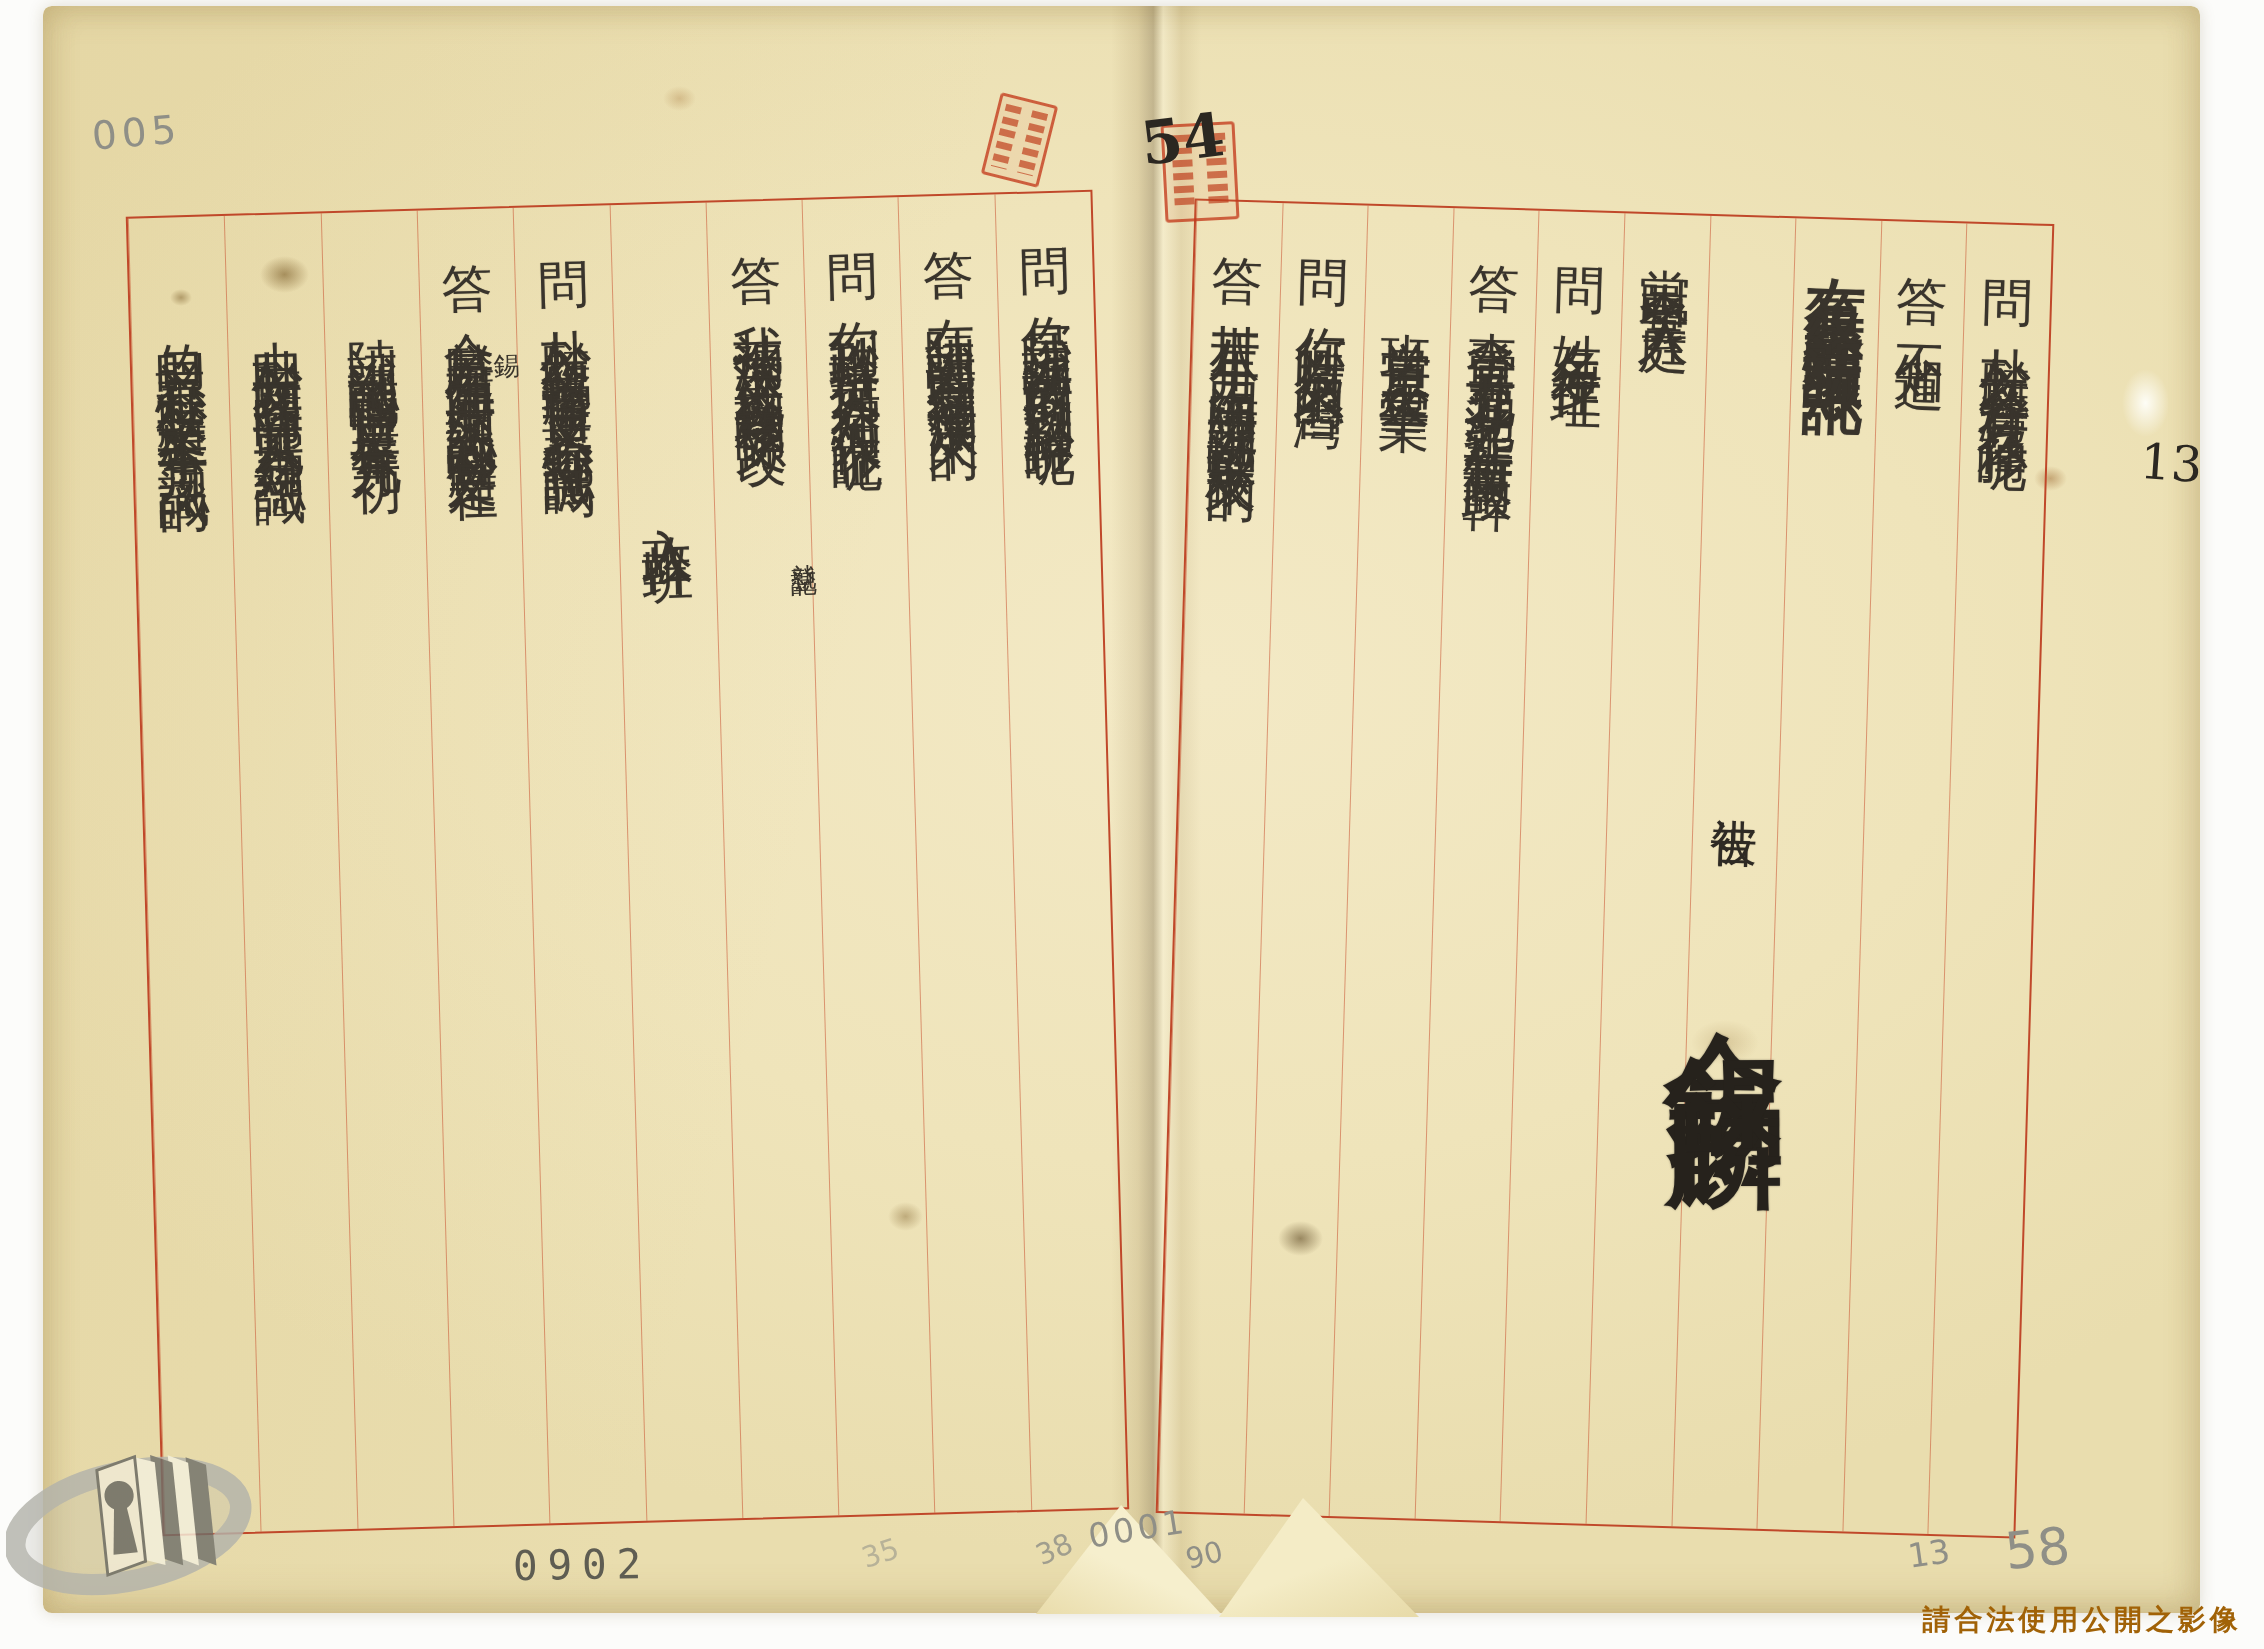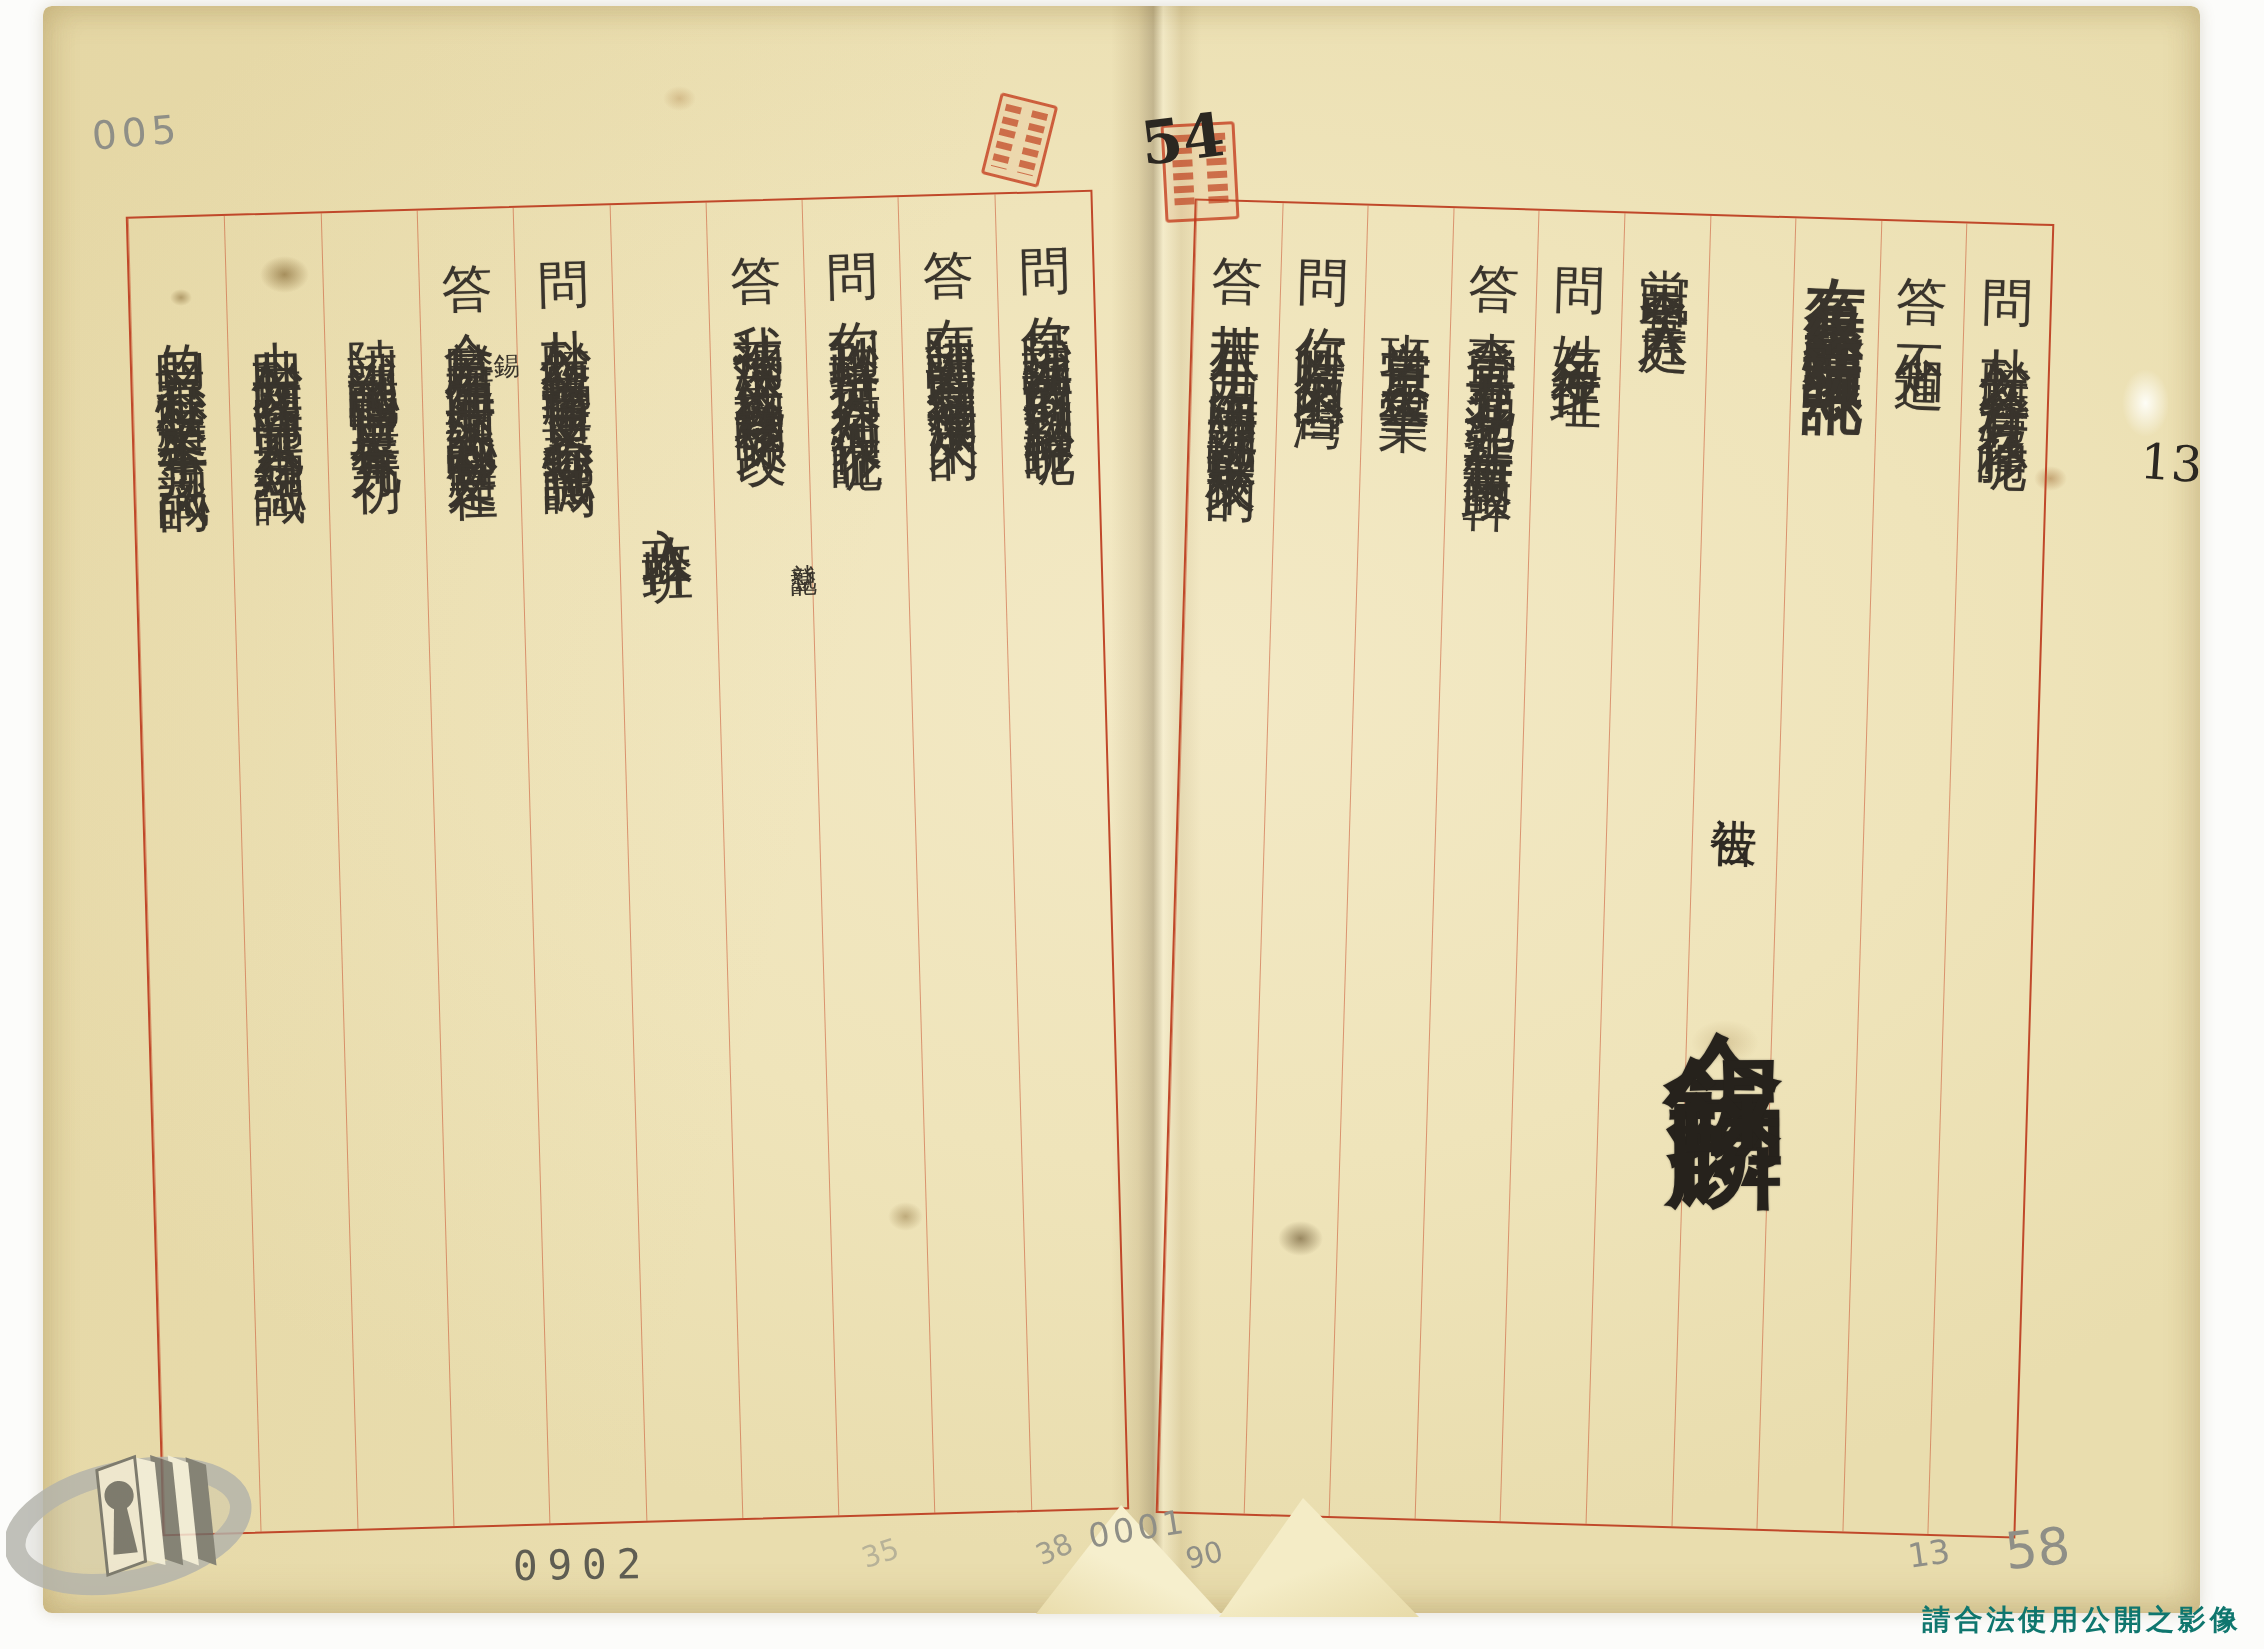--- a/index.html
+++ b/index.html
@@ -78,21 +78,21 @@
   .s3{left:845px;top:1196px;width:35px;height:29px;background:radial-gradient(closest-side,rgba(120,88,34,.40),rgba(120,88,34,0));}
   .s4{left:1235px;top:1215px;width:45px;height:35px;background:radial-gradient(closest-side,rgba(84,62,26,.55),rgba(84,62,26,0));}
   .s5{left:1991px;top:460px;width:33px;height:25px;background:radial-gradient(closest-side,rgba(150,96,40,.45),rgba(150,96,40,0));}
   .s6{left:1648px;top:1014px;width:68px;height:45px;background:radial-gradient(closest-side,rgba(140,104,46,.22),rgba(140,104,46,0));}
   .s7{left:620px;top:80px;width:33px;height:25px;background:radial-gradient(closest-side,rgba(160,110,50,.30),rgba(160,110,50,0));}
   .damage{left:2079px;top:363px;width:47px;height:68px;
     background:radial-gradient(closest-side,rgba(255,255,250,.95),rgba(255,255,250,0));}
   
   .watermark{position:absolute;left:5.9px;top:1443px;opacity:.82;}
   .copyright{position:absolute;right:23.4px;top:1601px;font-size:28px;letter-spacing:3.9px;
-    color:#0f766e;font-weight:bold;font-family:"DejaVu Serif",serif;}
+    color:#a16207;font-weight:bold;font-family:"DejaVu Serif",serif;}
 </style>
 </head>
 <body>
 
 <div class="stage">
   <div class="paper">
     <div class="fold"></div>
 
     <div class="st s1"></div>
     <div class="st s2"></div>

